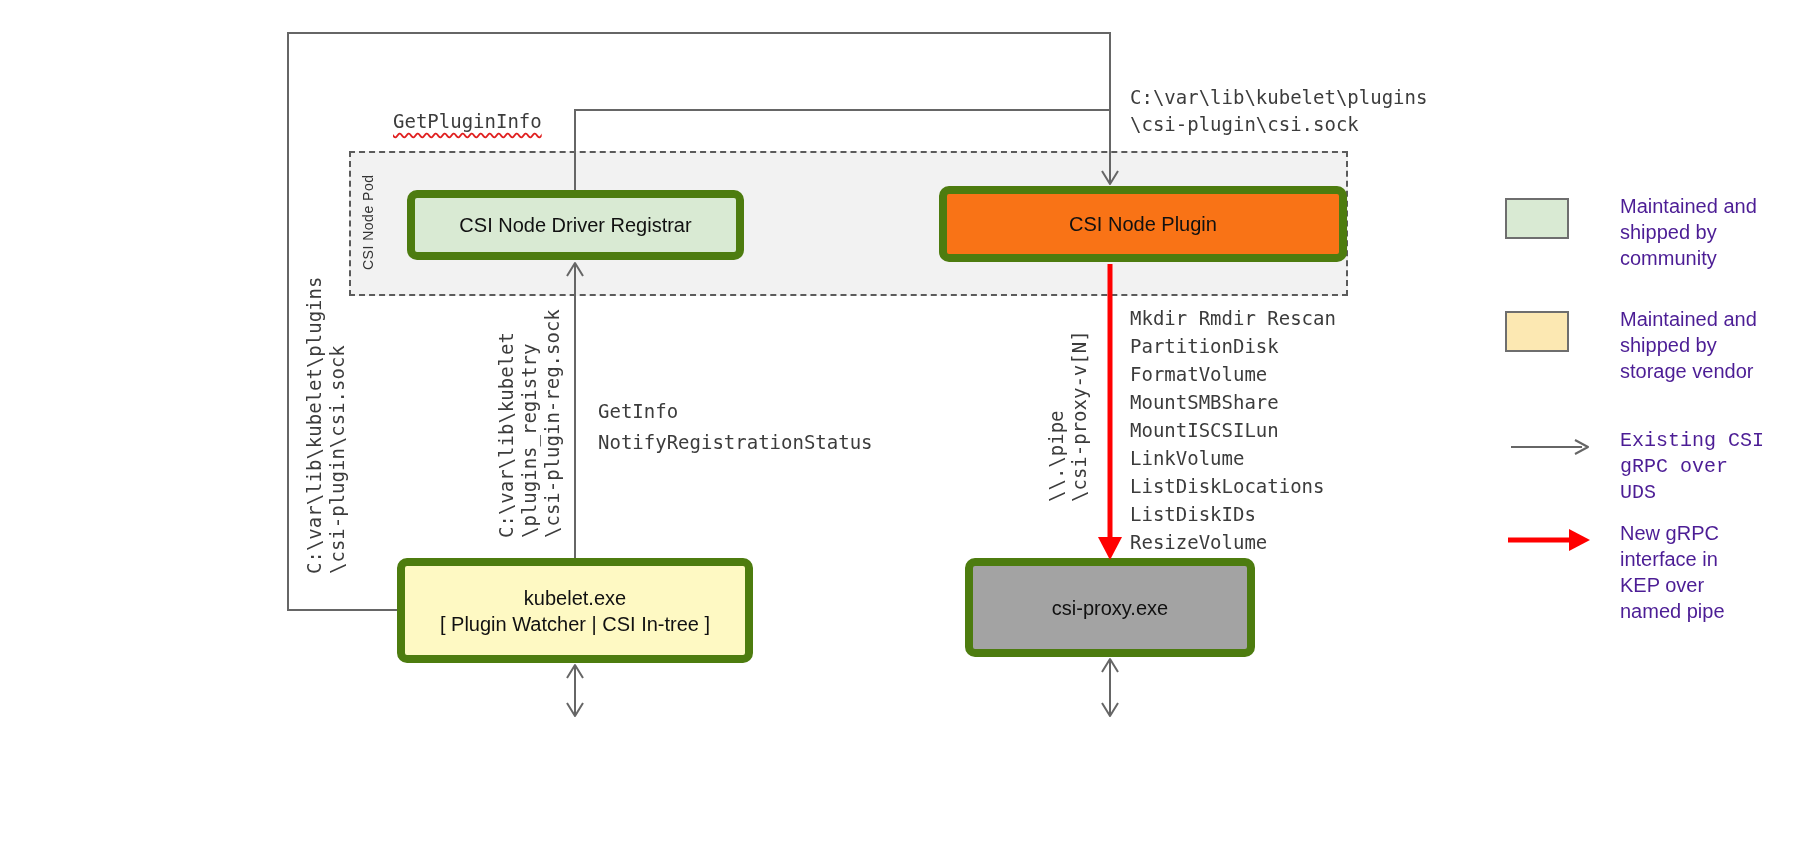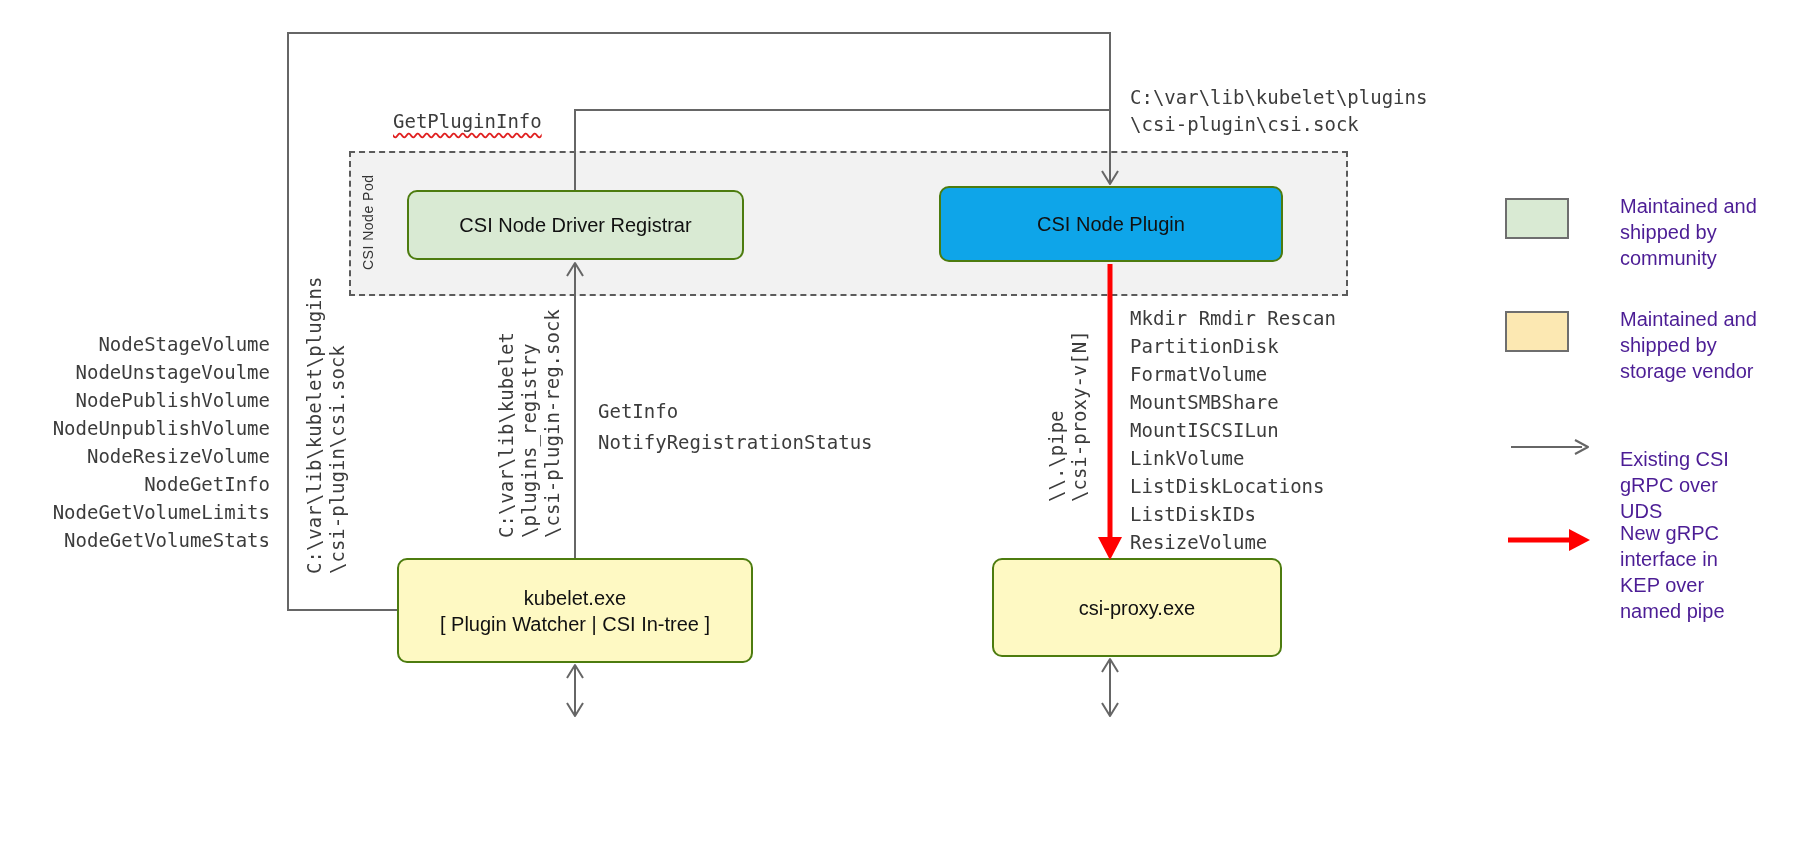--- a/index.html
+++ b/index.html
@@ -2,21 +2,21 @@
 <html><head>
 <meta charset="utf-8">
 <style>
   * { margin:0; padding:0; box-sizing:border-box; }
   body { background:#ffffff; }
   #canvas { position:relative; width:1818px; height:842px; background:#fff;
             font-family:"Liberation Sans", sans-serif; overflow:hidden; }
   .mono { font-family:"DejaVu Sans Mono","Liberation Mono",monospace; font-size:19px; color:#3c3c3c; }
   .abs { position:absolute; }
   .list div { line-height:28px; white-space:pre; }
-  .box { position:absolute; border:2px solid #4d7c0f; border-radius:10px;
+  .box { position:absolute; border:8px solid #4d7c0f; border-radius:10px;
          display:flex; flex-direction:column; align-items:center; justify-content:center;
          font-size:20px; color:#111; text-align:center; line-height:26px; }
   #pod { position:absolute; left:349px; top:151px; width:999px; height:145px;
          background:#f2f2f2; border:2px dashed #5b5b5b; }
   .rot { position:absolute; transform:rotate(-90deg); transform-origin:0 0; white-space:nowrap; }
   .rot.mono div { line-height:23px; }
   #pod-label { font-size:14px; color:#333; letter-spacing:.5px; }
   #getplugininfo { text-decoration-line:underline; text-decoration-style:wavy;
                    text-decoration-color:#e02020; text-underline-offset:4px; }
   svg.connectors { position:absolute; left:0; top:0; pointer-events:none; }
@@ -30,30 +30,30 @@
 
 <div id="canvas">
 
   <div id="pod" style="background-color: rgb(242, 242, 242);"></div>
   <div id="pod-label" class="rot" style="left:360px;top:270px;">CSI Node Pod</div>
 
   <div class="box" style="left: 407px; top: 190px; width: 337px; height: 70px; background-color: rgb(217, 234, 211);">
     <div>CSI Node Driver Registrar</div>
   </div>
 
-  <div class="box" style="left: 939px; top: 186px; width: 344px; height: 76px; background-color: #0ea5e9;">
+  <div class="box" style="left: 939px; top: 186px; width: 408px; height: 76px; background-color: #f97316;">
     <div>CSI Node Plugin</div>
   </div>
 
   <div class="box" style="left: 397px; top: 558px; width: 356px; height: 105px; background-color: #fef9c3;">
     <div>kubelet.exe</div>
     <div>[ Plugin Watcher | CSI In-tree ]</div>
   </div>
 
-  <div class="box" style="left: 965px; top: 558px; width: 290px; height: 99px; background-color: #fef9c3; margin-left: 27px;">
+  <div class="box" style="left: 965px; top: 558px; width: 290px; height: 99px; background-color: #a3a3a3;">
     <div>csi-proxy.exe</div>
   </div>
 
 
   <div id="getplugininfo" class="abs mono" style="left:393px;top:110px;">GetPluginInfo</div>
 
   <div class="abs mono twolines" style="left:1130px;top:84px;">
     <div>C:\var\lib\kubelet\plugins</div>
     <div>\csi-plugin\csi.sock</div>
   </div>
@@ -72,30 +72,20 @@
     <div>C:\var\lib\kubelet</div>
     <div>\plugins_registry</div>
     <div>\csi-plugin-reg.sock</div>
   </div>
 
   <div class="rot mono" style="left:1045px;top:502px;">
     <div>\\.\pipe</div>
     <div>\csi-proxy-v[N]</div>
   </div>
 
-  <div class="abs mono list" style="left:40px;top:330px;width:230px;text-align:right;">
-    <div>NodeStageVolume</div>
-    <div>NodeUnstageVoulme</div>
-    <div>NodePublishVolume</div>
-    <div>NodeUnpublishVolume</div>
-    <div>NodeResizeVolume</div>
-    <div>NodeGetInfo</div>
-    <div>NodeGetVolumeLimits</div>
-    <div>NodeGetVolumeStats</div>
-  </div>
 
   <div class="abs mono list" style="left:1130px;top:304px;">
     <div>Mkdir Rmdir Rescan</div>
     <div>PartitionDisk</div>
     <div>FormatVolume</div>
     <div>MountSMBShare</div>
     <div>MountISCSILun</div>
     <div>LinkVolume</div>
     <div>ListDiskLocations</div>
     <div>ListDiskIDs</div>
@@ -109,21 +99,21 @@
     <div>community</div>
   </div>
 
   <div class="swatch" style="left: 1505px; top: 311px; background-color: rgb(252, 232, 178);"></div>
   <div class="legend-text" style="left:1620px;top:306px;">
     <div>Maintained and</div>
     <div>shipped by</div>
     <div>storage vendor</div>
   </div>
 
-  <div class="legend-text" style="left:1620px;top:446px;">
+  <div class="legend-text" style="left:1620px;top:428px;font-family:Liberation Mono, monospace;">
     <div>Existing CSI</div>
     <div>gRPC over</div>
     <div>UDS</div>
   </div>
 
   <div class="legend-text" style="left:1620px;top:520px;">
     <div>New gRPC</div>
     <div>interface in</div>
     <div>KEP over</div>
     <div>named pipe</div>

